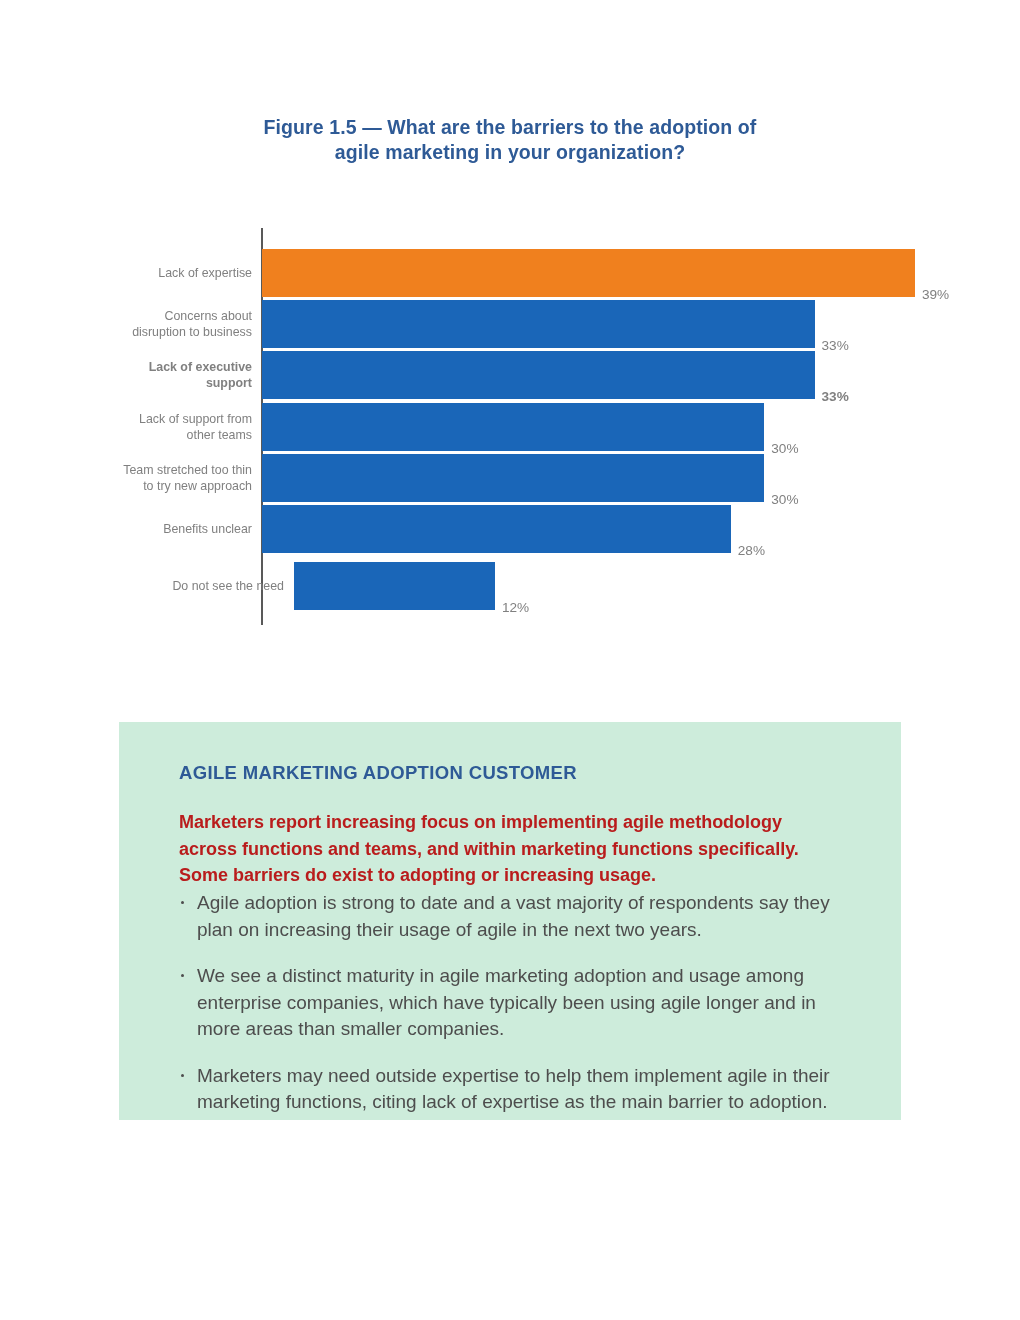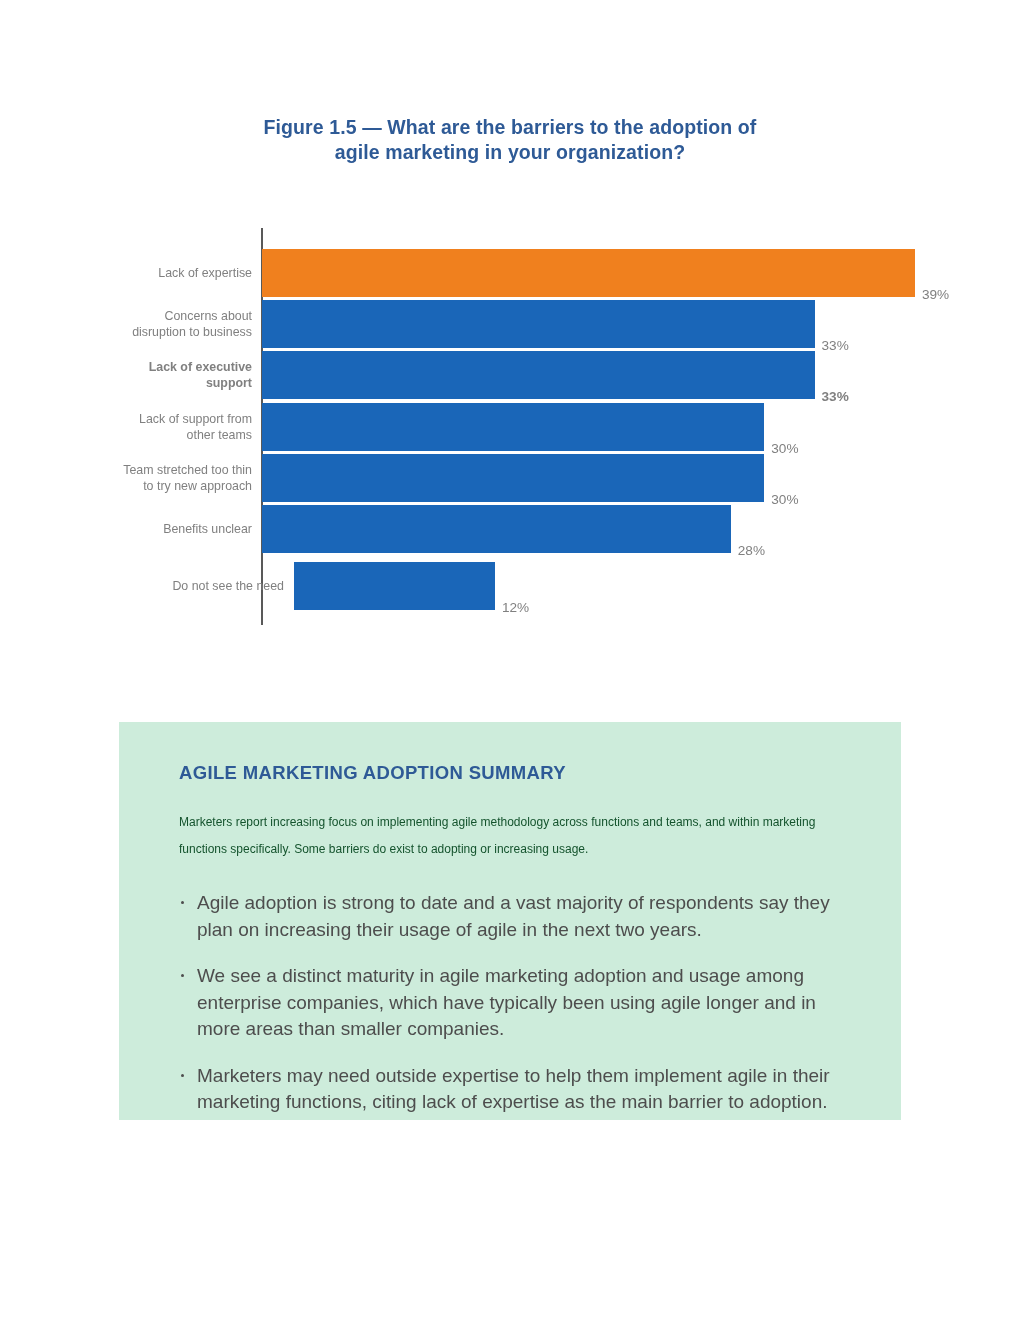--- a/index.html
+++ b/index.html
@@ -108,23 +108,24 @@
     font-size: 18.5px;
     font-weight: bold;
     letter-spacing: 0.35px;
   }
 
   .summary-intro {
     position: absolute;
     left: 60px;
     top: 87px;
     width: 648px;
-    color: #14532d;
-    font-size: 12px;
+    color: #b91c1c;
+    font-size: 18px;
     line-height: 26.5px;
+    font-weight: bold;
   }
 
   .bullets {
     position: absolute;
     left: 60px;
     top: 168px;
     width: 668px;
   }
   .bullet {
     position: relative;
@@ -244,21 +245,21 @@
         </div>
         <div class="bar-row" style="top: 337px; margin-left: 32px;">
           <div class="cat-label">Do not see the need</div>
           <div class="bar normal" style="width: 200.923px; background: rgb(26, 102, 184);"></div>
           <div class="val-label" style="left: 469.923px;">12%</div>
         </div>
       </div>
   </div>
 
   <div class="summary">
-    <div class="summary-title">AGILE MARKETING ADOPTION SUMMARY</div>
+    <div class="summary-title">AGILE MARKETING ADOPTION CUSTOMER</div>
     <div class="summary-intro">Marketers report increasing focus on implementing agile methodology across functions and teams, and within marketing functions specifically. Some barriers do exist to adopting or increasing usage.</div>
     <div class="bullets" id="bullets">
         <div class="bullet"><span class="dot"></span><span>Agile adoption is strong to date and a vast majority of respondents say they plan on increasing their usage of agile in the next two years.</span></div>
         <div class="bullet"><span class="dot"></span><span>We see a distinct maturity in agile marketing adoption and usage among enterprise companies, which have typically been using agile longer and in more areas than smaller companies.</span></div>
         <div class="bullet"><span class="dot"></span><span>Marketers may need outside expertise to help them implement agile in their marketing functions, citing lack of expertise as the main barrier to adoption.</span></div>
       </div>
   </div>
 
   <div class="footer">
     <div class="footer-logo">M.</div>

